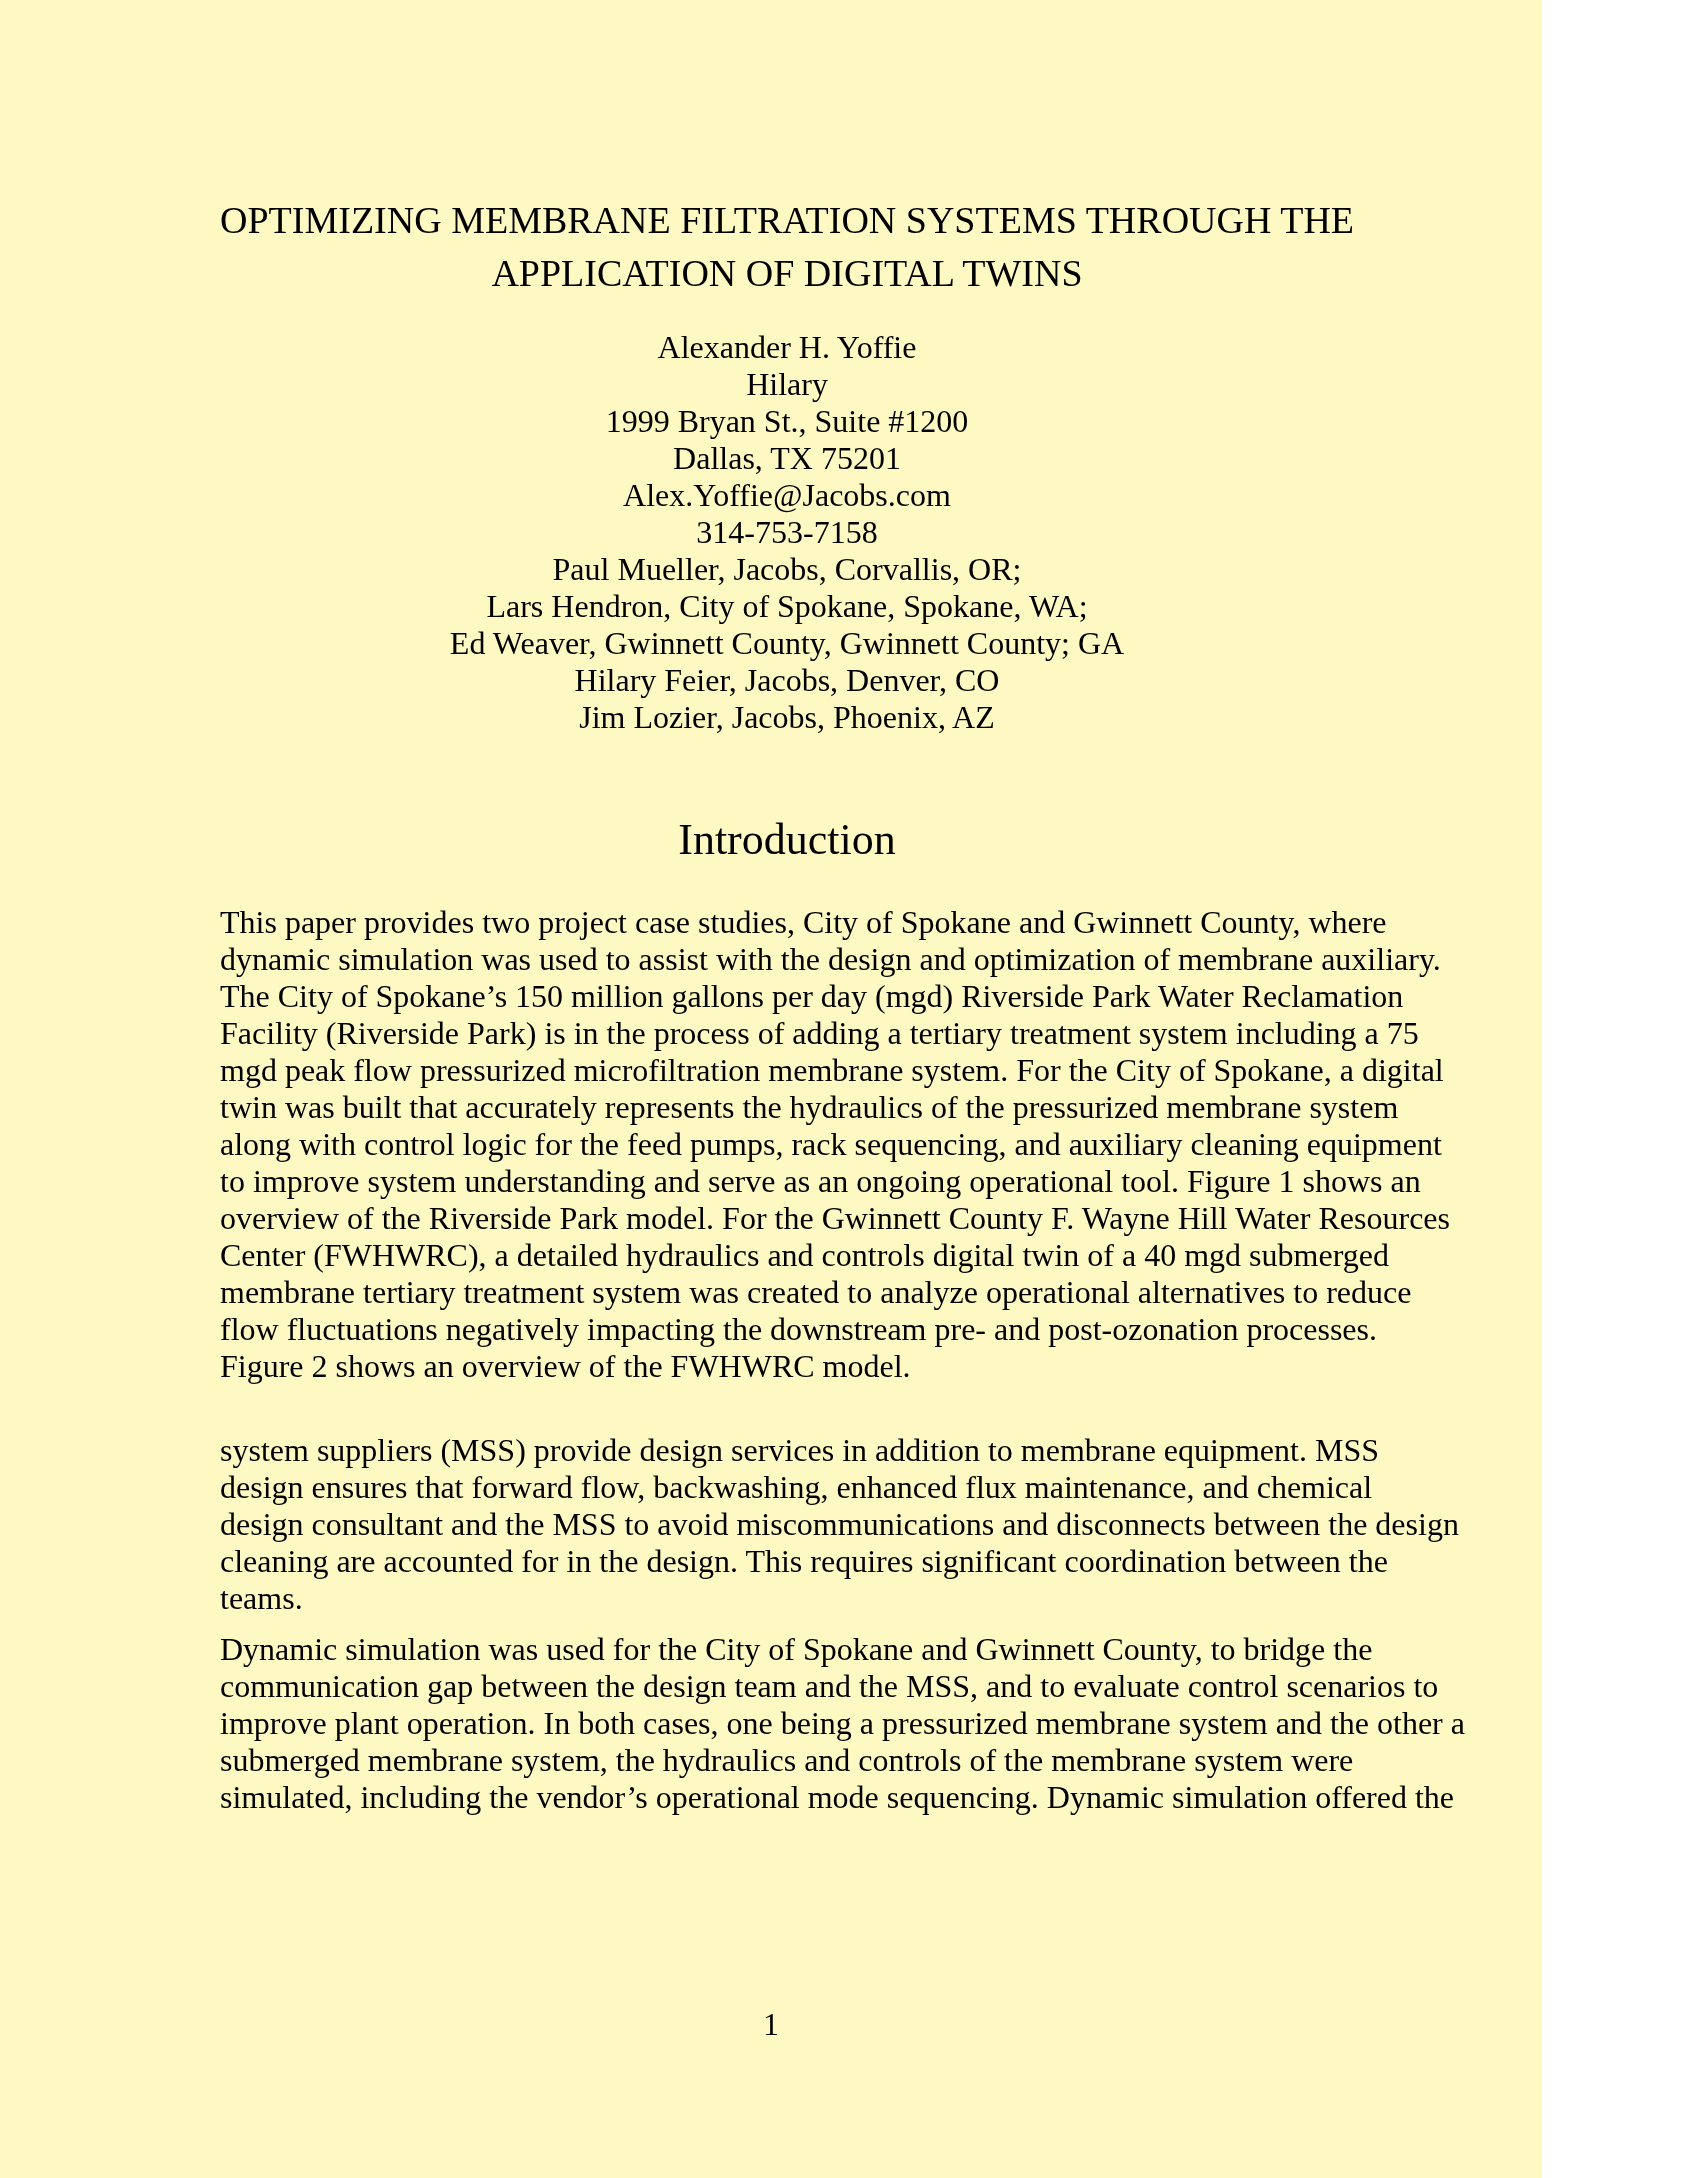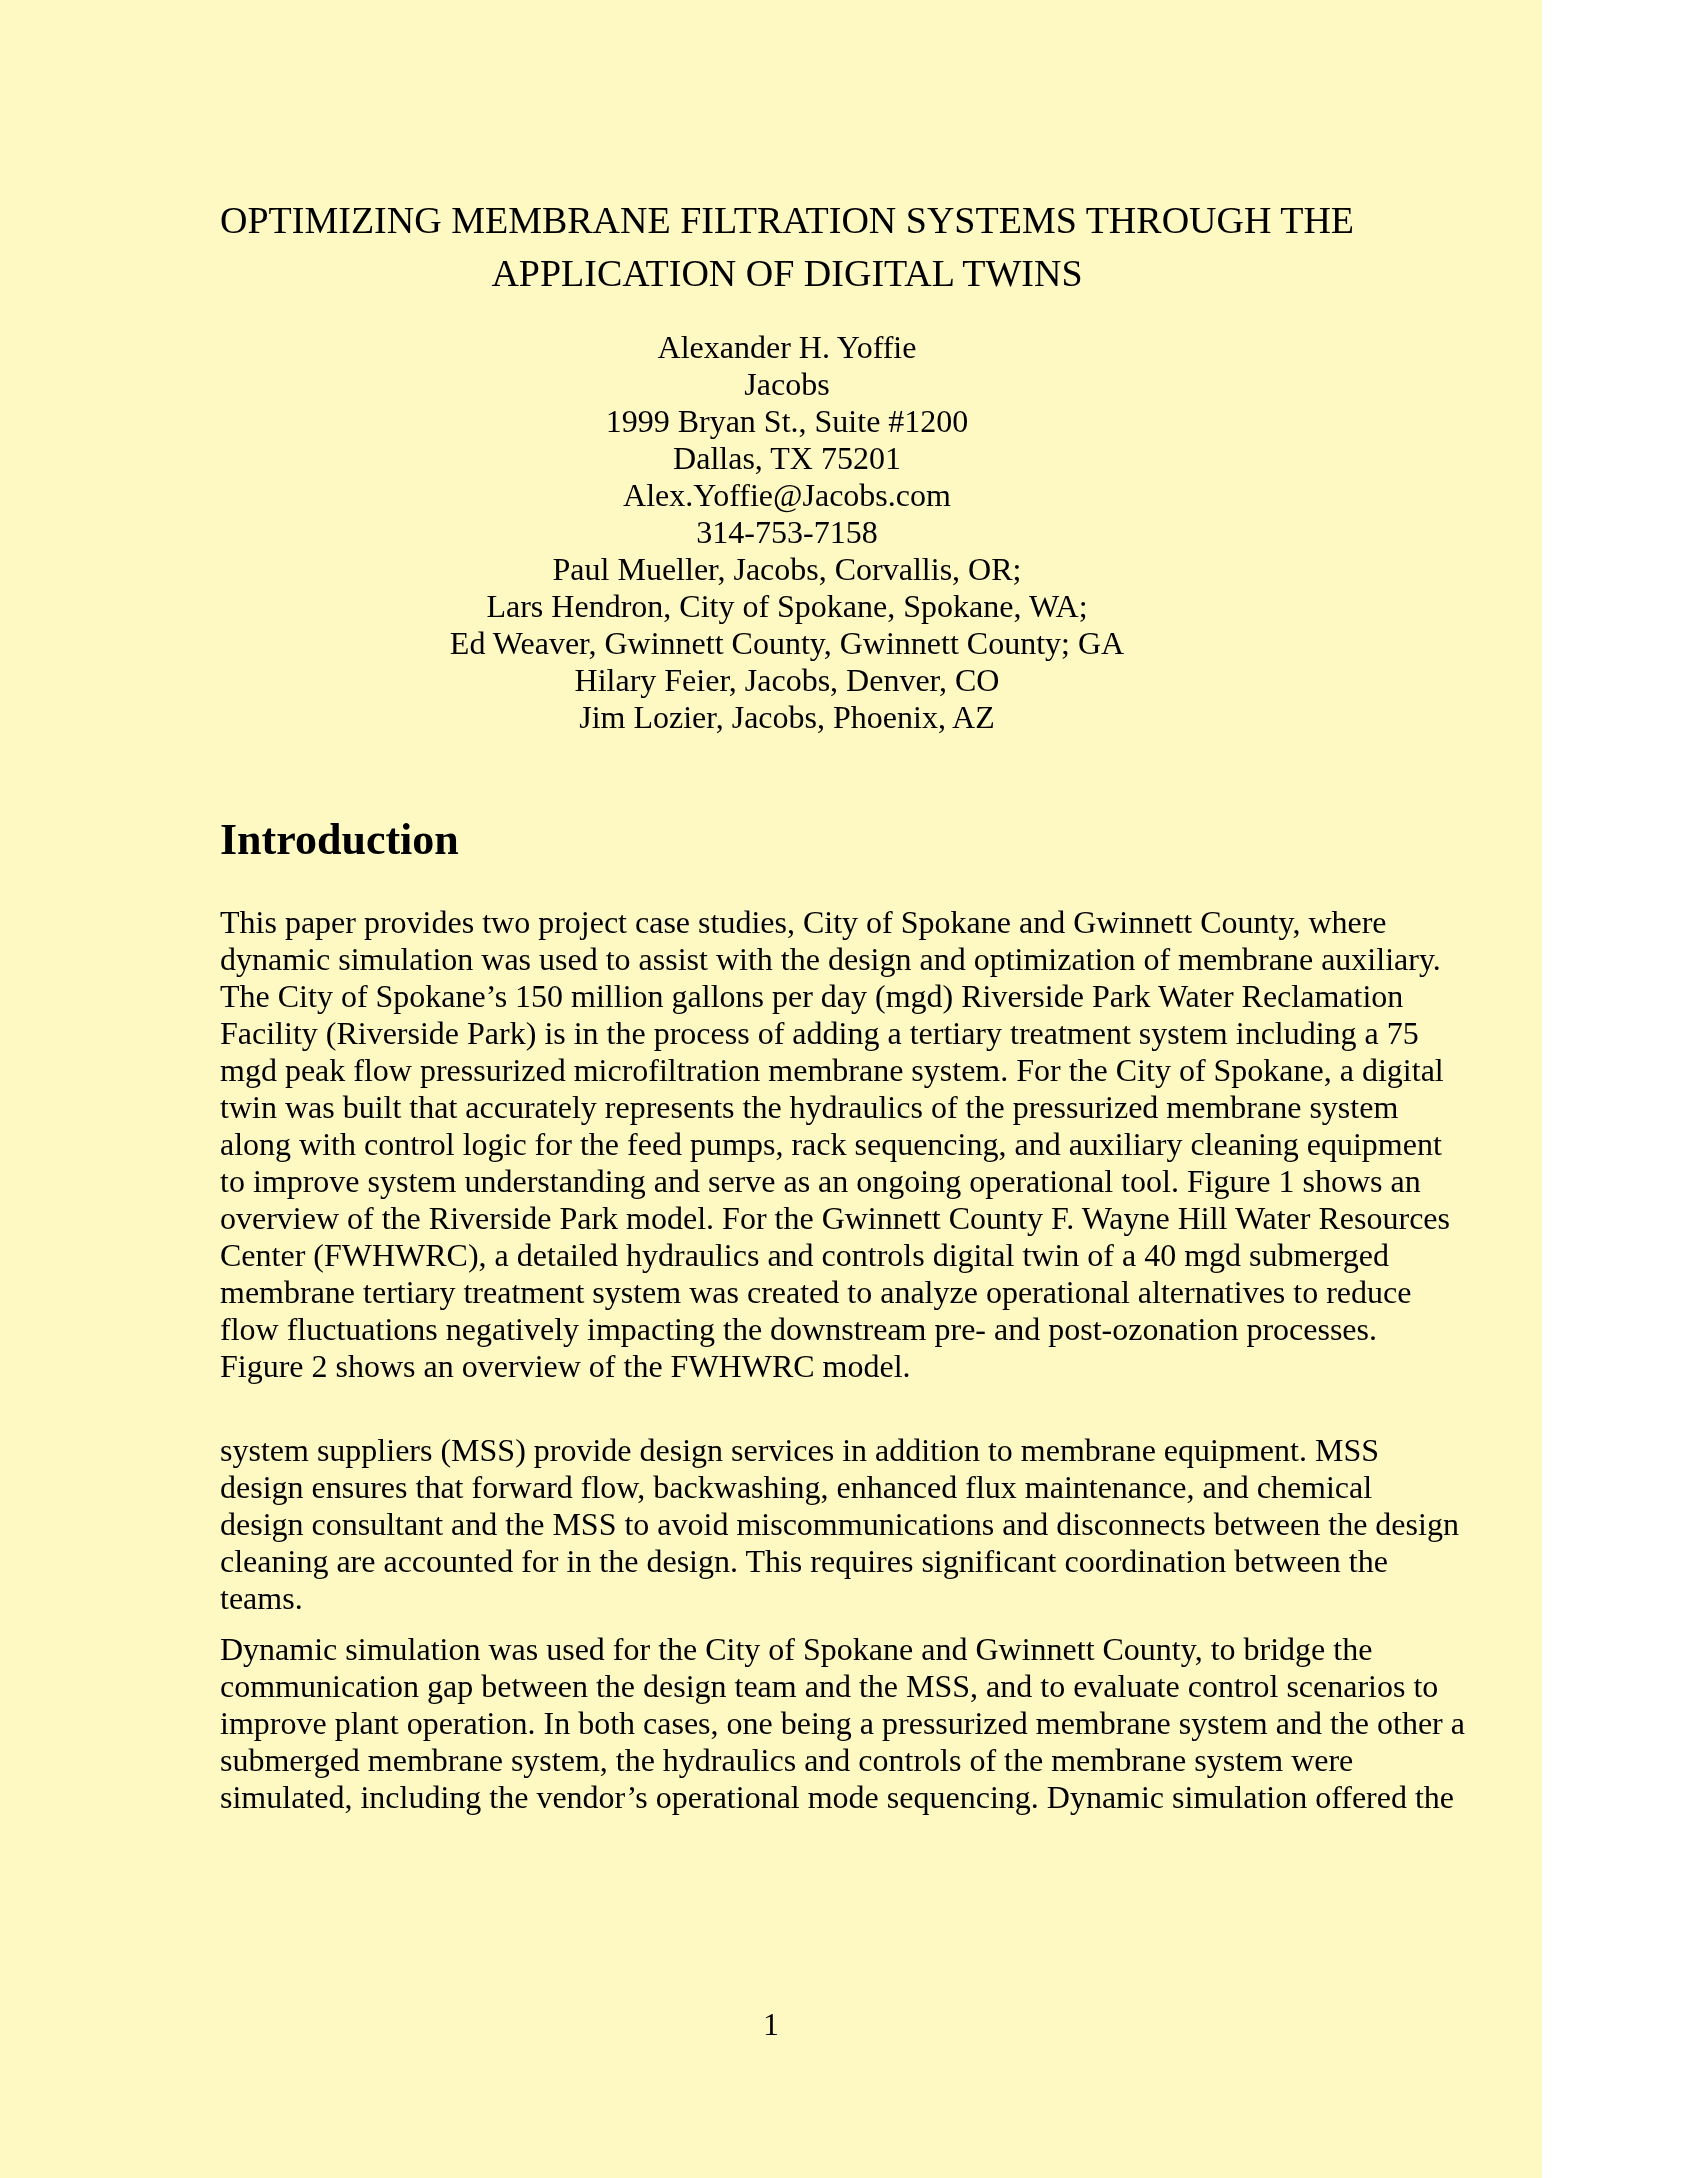--- a/index.html
+++ b/index.html
@@ -35,22 +35,22 @@
     white-space: nowrap;
   }
   .coauthor-block {
     text-align: center;
     font-size: 32px;
     line-height: 37px;
     white-space: nowrap;
   }
   .section-heading {
     margin: 76px 0 0 0;
-    text-align: left;
-    font-weight: bold;
+    text-align: center;
+    font-weight: normal;
     font-size: 44px;
     line-height: 55px;
   }
   .paragraph {
     font-size: 32px;
     line-height: 37px;
     text-align: left;
     white-space: nowrap;
   }
   .para-1 { margin-top: 37px; font-family: Liberation Serif, serif; }
@@ -72,21 +72,21 @@
 <div class="page">
   <div class="content">
 
     <div class="title-block">
       <div>OPTIMIZING MEMBRANE FILTRATION SYSTEMS THROUGH THE</div>
       <div>APPLICATION OF DIGITAL TWINS</div>
     </div>
 
     <div class="author-block">
       <div>Alexander H. Yoffie</div>
-      <div>Jacobs</div>
+      <div>Hilary</div>
       <div>1999 Bryan St., Suite #1200</div>
       <div>Dallas, TX 75201</div>
       <div>Alex.Yoffie@Jacobs.com</div>
       <div>314-753-7158</div>
     </div>
 
     <div class="coauthor-block">
         <div>Paul Mueller, Jacobs, Corvallis, OR;</div>
         <div>Lars Hendron, City of Spokane, Spokane, WA;</div>
         <div>Ed Weaver, Gwinnett County, Gwinnett County; GA</div>

